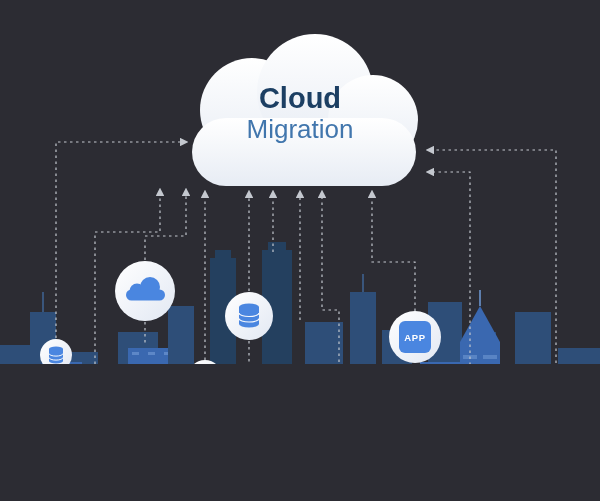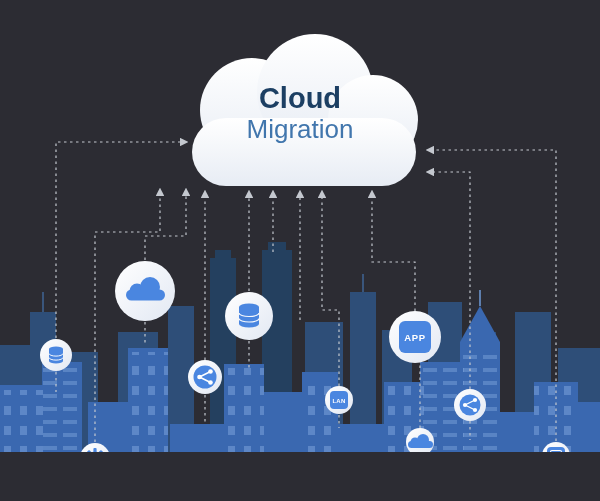--- a/index.html
+++ b/index.html
@@ -1,19 +1,19 @@
 <!DOCTYPE html>
 <html><head>
 <meta charset="utf-8">
 <style>
   html, body { margin: 0; padding: 0; background: #2c2c33; }
   .stage {
     position: relative;
     width: 600px;
-    height: 452px;
+    height: 364px;
     background: #2c2c33;
     overflow: hidden;
     font-family: "Liberation Sans", sans-serif;
   }
   svg { display: block; }
   svg text { font-family: "Liberation Sans", sans-serif; }
   .title-primary   { font-size: 29px; font-weight: bold; fill: #1c3f63; }
   .title-secondary { font-size: 26px; fill: #4176ad; }
   .app-label { font-size: 9.5px; font-weight: bold; fill: #ffffff; letter-spacing: 0.6px; }
   .lan-label { font-size: 6px;  font-weight: bold; fill: #ffffff; letter-spacing: 0.3px; }

